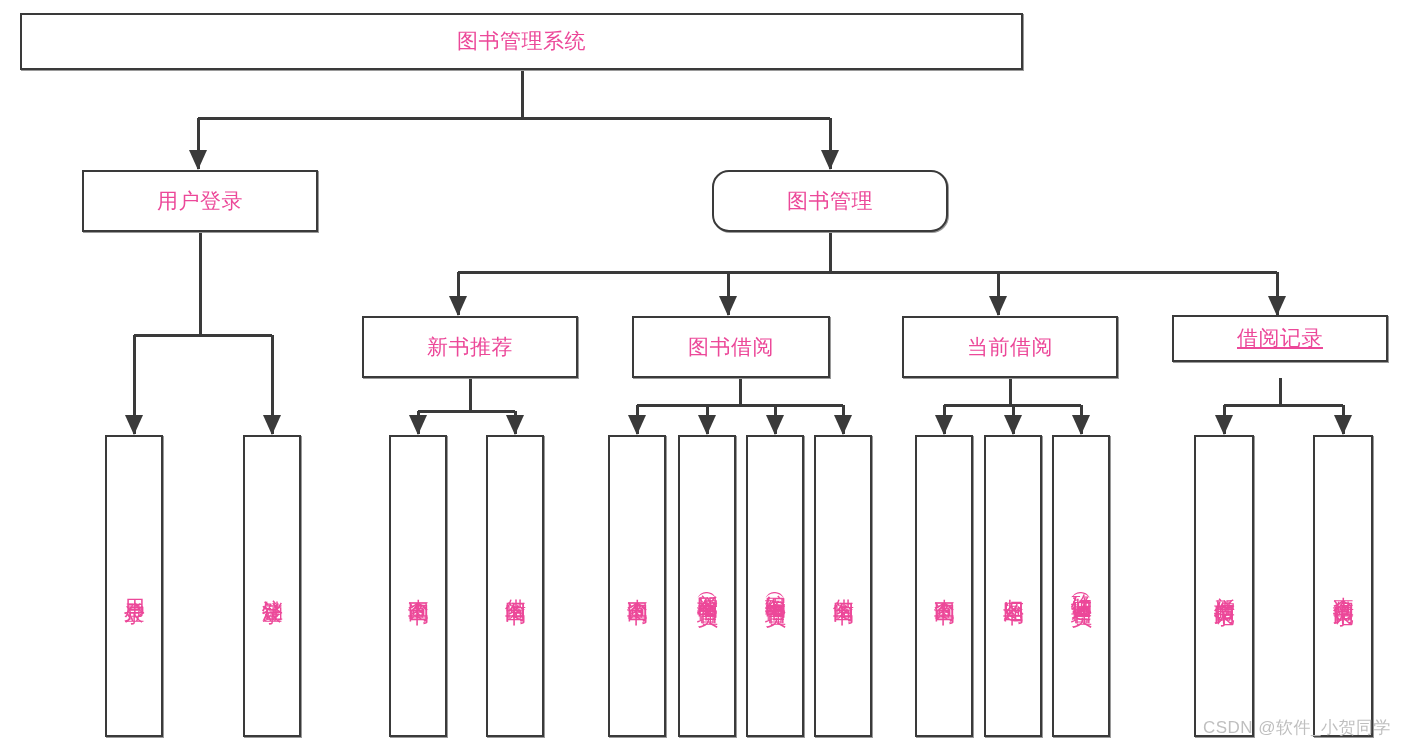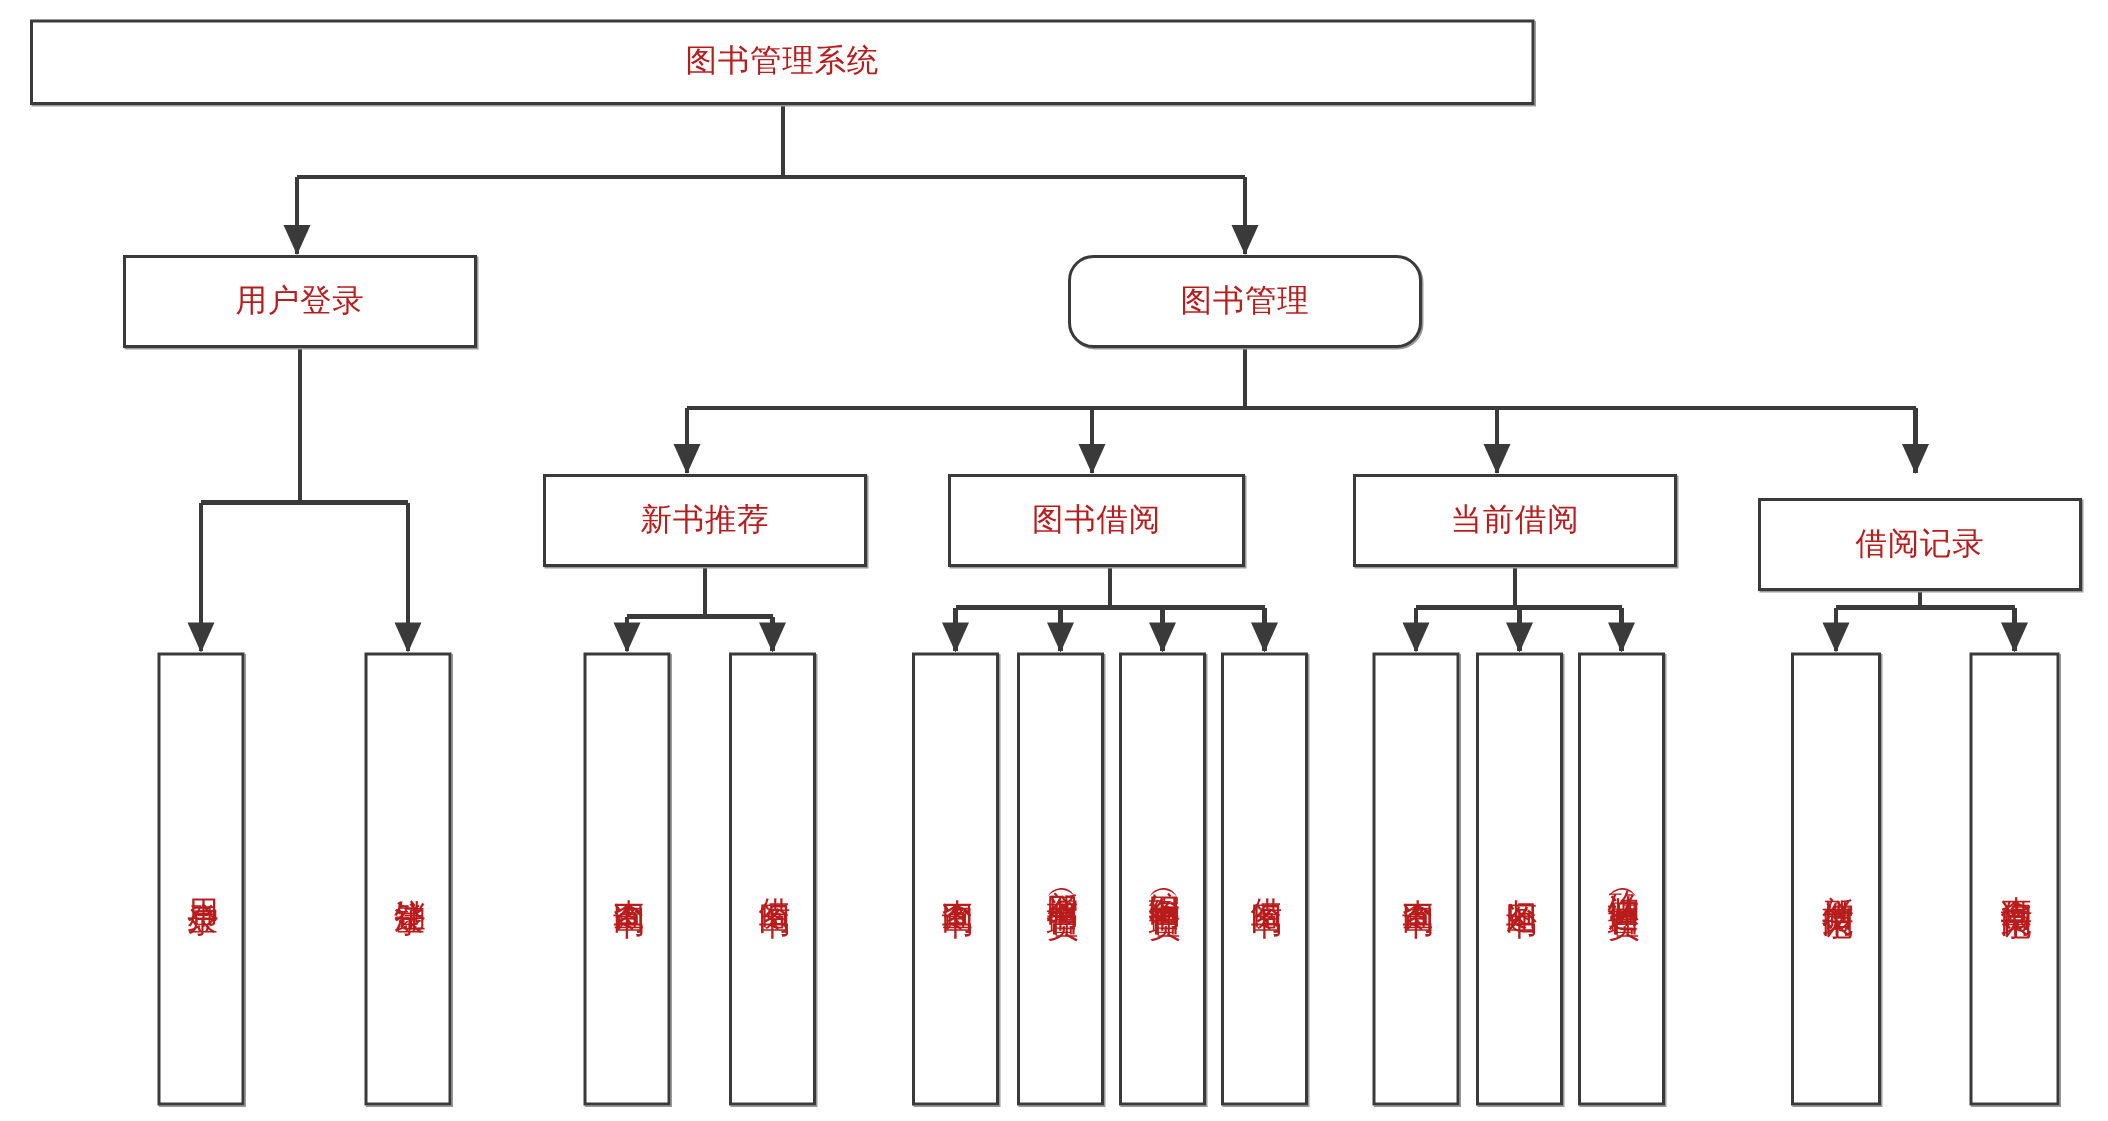--- a/index.html
+++ b/index.html
@@ -26,21 +26,21 @@
   }
   .node {
     position: absolute;
     box-sizing: border-box;
     background: #ffffff;
     border: 2px solid #3a3a3a;
     box-shadow: 1px 1px 0 0 #9a9a9a;
     display: flex;
     align-items: center;
     justify-content: center;
-    color: #b91c1c;
+    color: #ec4899;
     line-height: 1.18;
   }
   .node.horiz {
     font-size: 21px;
     letter-spacing: 0.5px;
   }
   .node.vert {
     writing-mode: vertical-rl;
     text-orientation: upright;
     font-size: 21px;
@@ -131,21 +131,21 @@
       </div>
       <div class="node horiz" style="left: 362px; top: 316px; width: 216px; height: 62px;">
         <span>新书推荐</span>
       </div>
       <div class="node horiz" style="left: 632px; top: 316px; width: 198px; height: 62px;">
         <span>图书借阅</span>
       </div>
       <div class="node horiz" style="left: 902px; top: 316px; width: 216px; height: 62px; text-align: right;">
         <span>当前借阅</span>
       </div>
-      <div class="node horiz" style="left: 1172px; top: 332px; width: 216px; height: 62px;">
+      <div class="node horiz" style="left: 1172px; top: 315px; width: 216px; height: 47px; text-decoration: underline;">
         <span>借阅记录</span>
       </div>
       <div class="node vert" style="left: 105px; top: 435px; width: 58px; height: 302px;">
         <span>用户登录</span>
       </div>
       <div class="node vert" style="left: 243px; top: 435px; width: 58px; height: 302px;">
         <span>注销登录</span>
       </div>
       <div class="node vert" style="left: 389px; top: 435px; width: 58px; height: 302px;">
         <span>查询图书</span>
@@ -174,13 +174,14 @@
       <div class="node vert" style="left: 1052px; top: 435px; width: 58px; height: 302px;">
         <span>确认归还（管理员）</span>
       </div>
       <div class="node vert" style="left: 1194px; top: 435px; width: 60px; height: 302px;">
         <span>新增借阅记录</span>
       </div>
       <div class="node vert" style="left: 1313px; top: 435px; width: 60px; height: 302px;">
         <span>查询借阅记录</span>
       </div>
     </div>
+  <div class="watermark">CSDN @软件_小贺同学</div>
 </div>
 
 </body></html>

